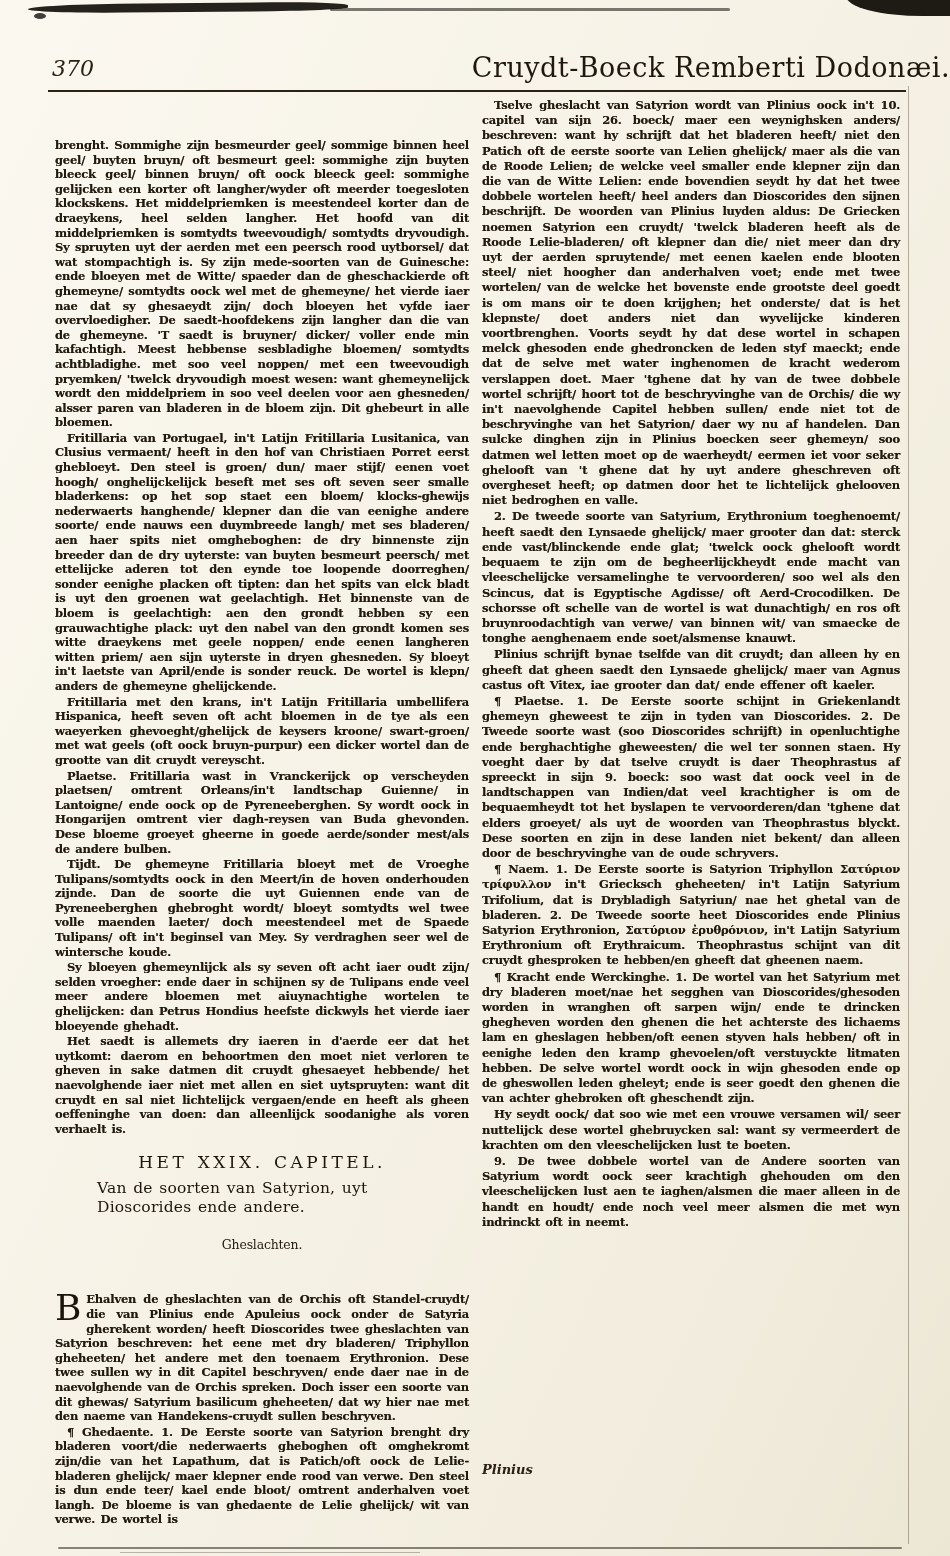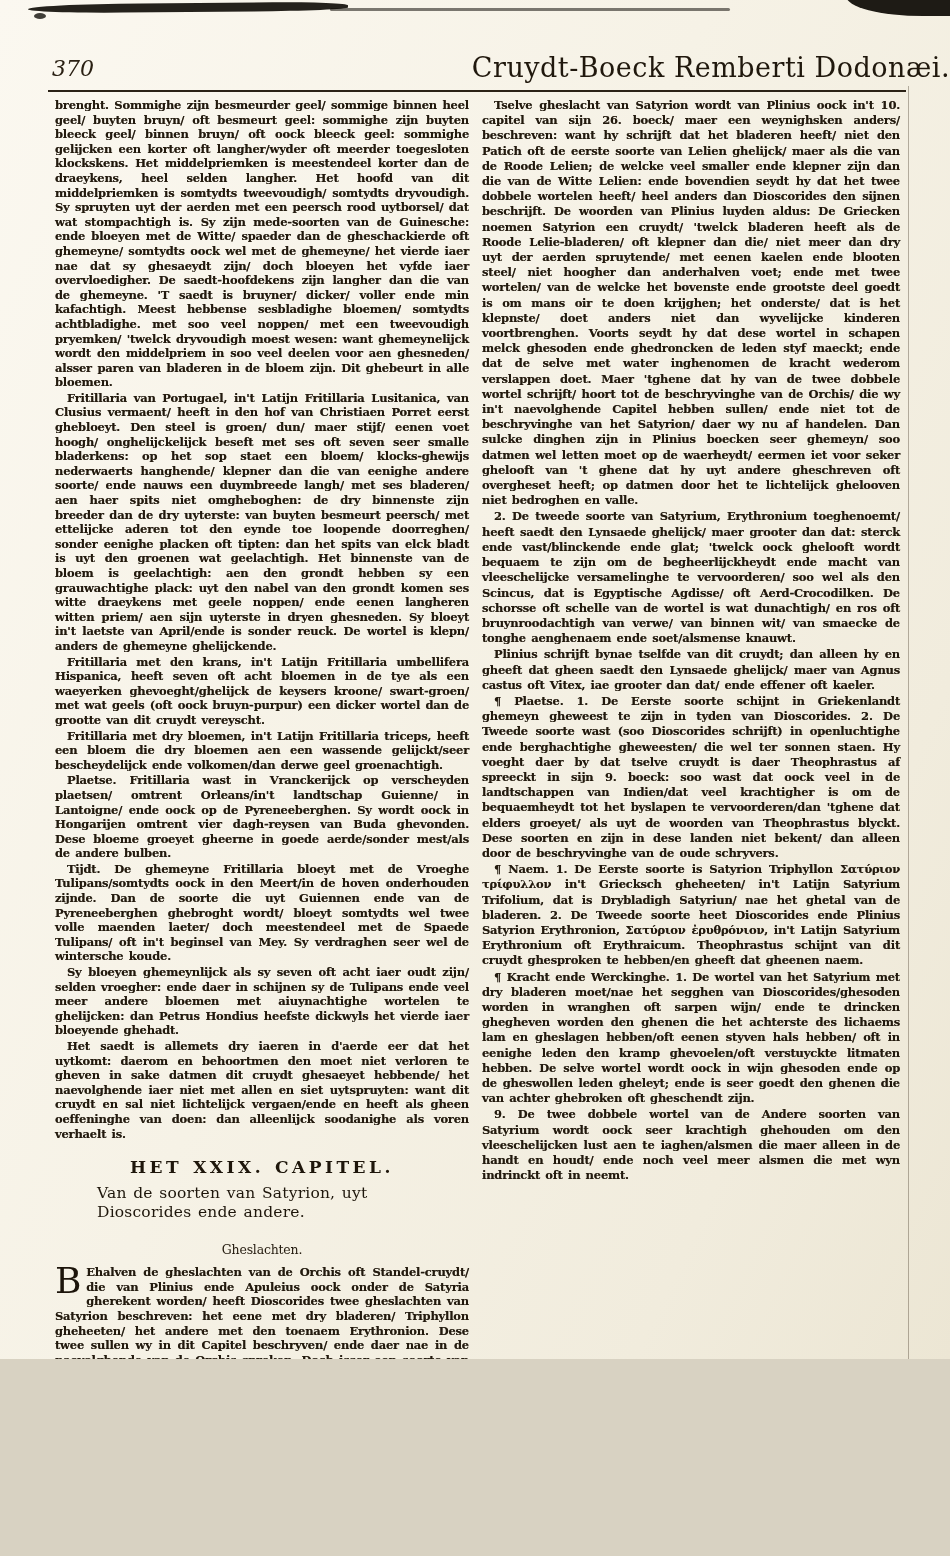--- a/index.html
+++ b/index.html
@@ -1,19 +1,19 @@
 <!DOCTYPE html>
 <html><head>
 <meta charset="utf-8">
 <style>
   * { margin:0; padding:0; box-sizing:border-box; }
   html,body { width:950px; height:1556px; }
   body { font-family:"DejaVu Serif","Liberation Serif",serif; background:#d8d2c2; }
   .page {
-    position:relative; width:950px; height:1359px; overflow:hidden;
+    position:relative; width:950px; height:1556px; overflow:hidden;
     background:linear-gradient(115deg,#fbf8f0 0%,#f6f2e6 45%,#f1ecdd 80%,#ece6d4 100%);
     color:#241b10;
   }
   
   .art { position:absolute; background:#120f0a; }
   .art-topleft { left:28px; top:3px; width:320px; height:9px; border-radius:60% 40% 50% 50%/90% 70% 60% 80%; transform:rotate(-.5deg); opacity:.92; }
   .art-topmid { left:330px; top:8px; width:400px; height:3px; border-radius:3px; opacity:.55; }
   .art-topright { right:-6px; top:-4px; width:110px; height:20px; border-radius:0 0 0 70%/0 0 0 100%; opacity:.95; }
   .art-left-dot { left:34px; top:13px; width:12px; height:6px; border-radius:50%; opacity:.8; }
   .art-right-edge { left:908px; top:86px; width:1px; height:1458px; background:rgba(70,58,42,.38); }
@@ -28,24 +28,24 @@
     position:absolute; top:98px; width:414px;
     text-align:justify;
     font-size:11.5px; font-weight:700;
     letter-spacing:-0.2px; word-spacing:1.5px;
     color:#231a0e;
     text-shadow:0 0 .4px rgba(20,14,6,.55);
   }
   .col-left { left:55px; line-height:14.6px; }
   .col-right { left:482px; width:418px; line-height:15.2px; }
   .col p { text-indent:12px; margin:0 0 1px 0; }
-  .col p.noindent { text-indent:0; }
+  .col p.noindent { text-indent:0;margin-top:40px; }
 
   .chapter-heading {
-    text-align:center; font-weight:700; font-size:17px; line-height:20px;
+    text-align:center; font-weight:400; font-size:17px; line-height:20px;
     letter-spacing:3.5px; margin:16px 0 7px 0; text-indent:0; text-shadow:none; color:#1e160b;
   }
   .chapter-subtitle {
     text-align:left; font-weight:400; font-size:15.5px; line-height:19px;
     max-width:330px; margin:0 auto 8px auto; letter-spacing:.2px; text-shadow:none; color:#1e160b;
   }
   .section-label { text-align:center; font-weight:400; font-size:12.5px; line-height:15px; margin:20px 0 8px 0; text-shadow:none; }
   .dropcap {
     float:left; font-size:36px; line-height:30px; font-weight:400;
     padding:1px 5px 0 0; text-shadow:none; color:#1c140a;
@@ -70,39 +70,39 @@
   <div class="art art-bottom2" style="background:rgba(45,38,28,.3);"></div>
 
   <div class="page-number">370</div>
   <div class="header-title">Cruydt-Boeck Remberti Dodonæi.</div>
   <div class="header-rule"></div>
 
   <div class="col col-left">
     <p class="noindent">brenght. Sommighe zijn besmeurder geel/ sommige binnen heel geel/ buyten bruyn/ oft besmeurt geel: sommighe zijn buyten bleeck geel/ binnen bruyn/ oft oock bleeck geel: sommighe gelijcken een korter oft langher/wyder oft meerder toegesloten klockskens. Het middelpriemken is meestendeel korter dan de draeykens, heel selden langher. Het hoofd van dit middelpriemken is somtydts tweevoudigh/ somtydts dryvoudigh. Sy spruyten uyt der aerden met een peersch rood uytborsel/ dat wat stompachtigh is. Sy zijn mede-soorten van de Guinesche: ende bloeyen met de Witte/ spaeder dan de gheschackierde oft ghemeyne/ somtydts oock wel met de ghemeyne/ het vierde iaer nae dat sy ghesaeydt zijn/ doch bloeyen het vyfde iaer overvloedigher. De saedt-hoofdekens zijn langher dan die van de ghemeyne. 'T saedt is bruyner/ dicker/ voller ende min kafachtigh. Meest hebbense sesbladighe bloemen/ somtydts achtbladighe. met soo veel noppen/ met een tweevoudigh pryemken/ 'twelck dryvoudigh moest wesen: want ghemeynelijck wordt den middelpriem in soo veel deelen voor aen ghesneden/ alsser paren van bladeren in de bloem zijn. Dit ghebeurt in alle bloemen.</p>
     <p>Fritillaria van Portugael, in't Latijn Fritillaria Lusitanica, van Clusius vermaent/ heeft in den hof van Christiaen Porret eerst ghebloeyt. Den steel is groen/ dun/ maer stijf/ eenen voet hoogh/ onghelijckelijck beseft met ses oft seven seer smalle bladerkens: op het sop staet een bloem/ klocks-ghewijs nederwaerts hanghende/ klepner dan die van eenighe andere soorte/ ende nauws een duymbreede langh/ met ses bladeren/ aen haer spits niet omgheboghen: de dry binnenste zijn breeder dan de dry uyterste: van buyten besmeurt peersch/ met ettelijcke aderen tot den eynde toe loopende doorreghen/ sonder eenighe placken oft tipten: dan het spits van elck bladt is uyt den groenen wat geelachtigh. Het binnenste van de bloem is geelachtigh: aen den grondt hebben sy een grauwachtighe plack: uyt den nabel van den grondt komen ses witte draeykens met geele noppen/ ende eenen langheren witten priem/ aen sijn uyterste in dryen ghesneden. Sy bloeyt in't laetste van April/ende is sonder reuck. De wortel is klepn/ anders de ghemeyne ghelijckende.</p>
     <p>Fritillaria met den krans, in't Latijn Fritillaria umbellifera Hispanica, heeft seven oft acht bloemen in de tye als een waeyerken ghevoeght/ghelijck de keysers kroone/ swart-groen/ met wat geels (oft oock bruyn-purpur) een dicker wortel dan de grootte van dit cruydt vereyscht.</p>
-    <p>Fritillaria met dry bloemen, in't Latijn Fritillaria triceps, heeft een bloem die dry bloemen aen een wassende gelijckt/seer bescheydelijck ende volkomen/dan derwe geel groenachtigh.</p>
     <p>Plaetse. Fritillaria wast in Vranckerijck op verscheyden plaetsen/ omtrent Orleans/in't landtschap Guienne/ in Lantoigne/ ende oock op de Pyreneeberghen. Sy wordt oock in Hongarijen omtrent vier dagh-reysen van Buda ghevonden. Dese bloeme groeyet gheerne in goede aerde/sonder mest/als de andere bulben.</p>
     <p>Tijdt. De ghemeyne Fritillaria bloeyt met de Vroeghe Tulipans/somtydts oock in den Meert/in de hoven onderhouden zijnde. Dan de soorte die uyt Guiennen ende van de Pyreneeberghen ghebroght wordt/ bloeyt somtydts wel twee volle maenden laeter/ doch meestendeel met de Spaede Tulipans/ oft in't beginsel van Mey. Sy verdraghen seer wel de wintersche koude.</p>
     <p>Sy bloeyen ghemeynlijck als sy seven oft acht iaer oudt zijn/ selden vroegher: ende daer in schijnen sy de Tulipans ende veel meer andere bloemen met aiuynachtighe wortelen te ghelijcken: dan Petrus Hondius heefste dickwyls het vierde iaer bloeyende ghehadt.</p>
     <p>Het saedt is allemets dry iaeren in d'aerde eer dat het uytkomt: daerom en behoortmen den moet niet verloren te gheven in sake datmen dit cruydt ghesaeyet hebbende/ het naevolghende iaer niet met allen en siet uytspruyten: want dit cruydt en sal niet lichtelijck vergaen/ende en heeft als gheen oeffeninghe van doen: dan alleenlijck soodanighe als voren verhaelt is.</p>
 
     <h2 class="chapter-heading">HET XXIX. CAPITEL.</h2>
     <div class="chapter-subtitle">Van de soorten van Satyrion, uyt Dioscorides ende andere.</div>
     <div class="section-label">Gheslachten.</div>
 
     <p class="noindent"><span class="dropcap">B</span><span>Ehalven de gheslachten van de Orchis oft Standel-cruydt/ die van Plinius ende Apuleius oock onder de Satyria gherekent worden/ heeft Dioscorides twee gheslachten van Satyrion beschreven: het eene met dry bladeren/ Triphyllon gheheeten/ het andere met den toenaem Erythronion. Dese twee sullen wy in dit Capitel beschryven/ ende daer nae in de naevolghende van de Orchis spreken. Doch isser een soorte van dit ghewas/ Satyrium basilicum gheheeten/ dat wy hier nae met den naeme van Handekens-cruydt sullen beschryven.</span></p>
     <p>¶ Ghedaente. 1. De Eerste soorte van Satyrion brenght dry bladeren voort/die nederwaerts gheboghen oft omghekromt zijn/die van het Lapathum, dat is Patich/oft oock de Lelie-bladeren ghelijck/ maer klepner ende rood van verwe. Den steel is dun ende teer/ kael ende bloot/ omtrent anderhalven voet langh. De bloeme is van ghedaente de Lelie ghelijck/ wit van verwe. De wortel is</p>
   </div>
 
   <div class="col col-right">
     <p>Tselve gheslacht van Satyrion wordt van Plinius oock in't 10. capitel van sijn 26. boeck/ maer een weynighsken anders/ beschreven: want hy schrijft dat het bladeren heeft/ niet den Patich oft de eerste soorte van Lelien ghelijck/ maer als die van de Roode Lelien; de welcke veel smaller ende klepner zijn dan die van de Witte Lelien: ende bovendien seydt hy dat het twee dobbele wortelen heeft/ heel anders dan Dioscorides den sijnen beschrijft. De woorden van Plinius luyden aldus: De Griecken noemen Satyrion een cruydt/ 'twelck bladeren heeft als de Roode Lelie-bladeren/ oft klepner dan die/ niet meer dan dry uyt der aerden spruytende/ met eenen kaelen ende blooten steel/ niet hoogher dan anderhalven voet; ende met twee wortelen/ van de welcke het bovenste ende grootste deel goedt is om mans oir te doen krijghen; het onderste/ dat is het klepnste/ doet anders niet dan wyvelijcke kinderen voortbrenghen. Voorts seydt hy dat dese wortel in schapen melck ghesoden ende ghedroncken de leden styf maeckt; ende dat de selve met water inghenomen de kracht wederom verslappen doet. Maer 'tghene dat hy van de twee dobbele wortel schrijft/ hoort tot de beschryvinghe van de Orchis/ die wy in't naevolghende Capitel hebben sullen/ ende niet tot de beschryvinghe van het Satyrion/ daer wy nu af handelen. Dan sulcke dinghen zijn in Plinius boecken seer ghemeyn/ soo datmen wel letten moet op de waerheydt/ eermen iet voor seker ghelooft van 't ghene dat hy uyt andere gheschreven oft overgheset heeft; op datmen door het te lichtelijck ghelooven niet bedroghen en valle.</p>
     <p>2. De tweede soorte van Satyrium, Erythronium toeghenoemt/ heeft saedt den Lynsaede ghelijck/ maer grooter dan dat: sterck ende vast/blinckende ende glat; 'twelck oock ghelooft wordt bequaem te zijn om de begheerlijckheydt ende macht van vleeschelijcke versamelinghe te vervoorderen/ soo wel als den Scincus, dat is Egyptische Agdisse/ oft Aerd-Crocodilken. De schorsse oft schelle van de wortel is wat dunachtigh/ en ros oft bruynroodachtigh van verwe/ van binnen wit/ van smaecke de tonghe aenghenaem ende soet/alsmense knauwt.</p>
     <p>Plinius schrijft bynae tselfde van dit cruydt; dan alleen hy en gheeft dat gheen saedt den Lynsaede ghelijck/ maer van Agnus castus oft Vitex, iae grooter dan dat/ ende effener oft kaeler.</p>
     <p>¶ Plaetse. 1. De Eerste soorte schijnt in Griekenlandt ghemeyn gheweest te zijn in tyden van Dioscorides. 2. De Tweede soorte wast (soo Dioscorides schrijft) in openluchtighe ende berghachtighe gheweesten/ die wel ter sonnen staen. Hy voeght daer by dat tselve cruydt is daer Theophrastus af spreeckt in sijn 9. boeck: soo wast dat oock veel in de landtschappen van Indien/dat veel krachtigher is om de bequaemheydt tot het byslapen te vervoorderen/dan 'tghene dat elders groeyet/ als uyt de woorden van Theophrastus blyckt. Dese soorten en zijn in dese landen niet bekent/ dan alleen door de beschryvinghe van de oude schryvers.</p>
     <p>¶ Naem. 1. De Eerste soorte is Satyrion Triphyllon Σατύριον τρίφυλλον in't Griecksch gheheeten/ in't Latijn Satyrium Trifolium, dat is Drybladigh Satyriun/ nae het ghetal van de bladeren. 2. De Tweede soorte heet Dioscorides ende Plinius Satyrion Erythronion, Σατύριον ἐρυθρόνιον, in't Latijn Satyrium Erythronium oft Erythraicum. Theophrastus schijnt van dit cruydt ghesproken te hebben/en gheeft dat gheenen naem.</p>
     <p>¶ Kracht ende Werckinghe. 1. De wortel van het Satyrium met dry bladeren moet/nae het segghen van Dioscorides/ghesoden worden in wranghen oft sarpen wijn/ ende te drincken ghegheven worden den ghenen die het achterste des lichaems lam en gheslagen hebben/oft eenen styven hals hebben/ oft in eenighe leden den kramp ghevoelen/oft verstuyckte litmaten hebben. De selve wortel wordt oock in wijn ghesoden ende op de gheswollen leden gheleyt; ende is seer goedt den ghenen die van achter ghebroken oft gheschendt zijn.</p>
+    <p>Hy seydt oock/ dat soo wie met een vrouwe versamen wil/ seer nuttelijck dese wortel ghebruycken sal: want sy vermeerdert de krachten om den vleeschelijcken lust te boeten.</p>
     <p>9. De twee dobbele wortel van de Andere soorten van Satyrium wordt oock seer krachtigh ghehouden om den vleeschelijcken lust aen te iaghen/alsmen die maer alleen in de handt en houdt/ ende noch veel meer alsmen die met wyn indrinckt oft in neemt.</p>
   </div>
 
   <div class="catchword">Plinius</div>
 
 </div>
 
 </body></html>

